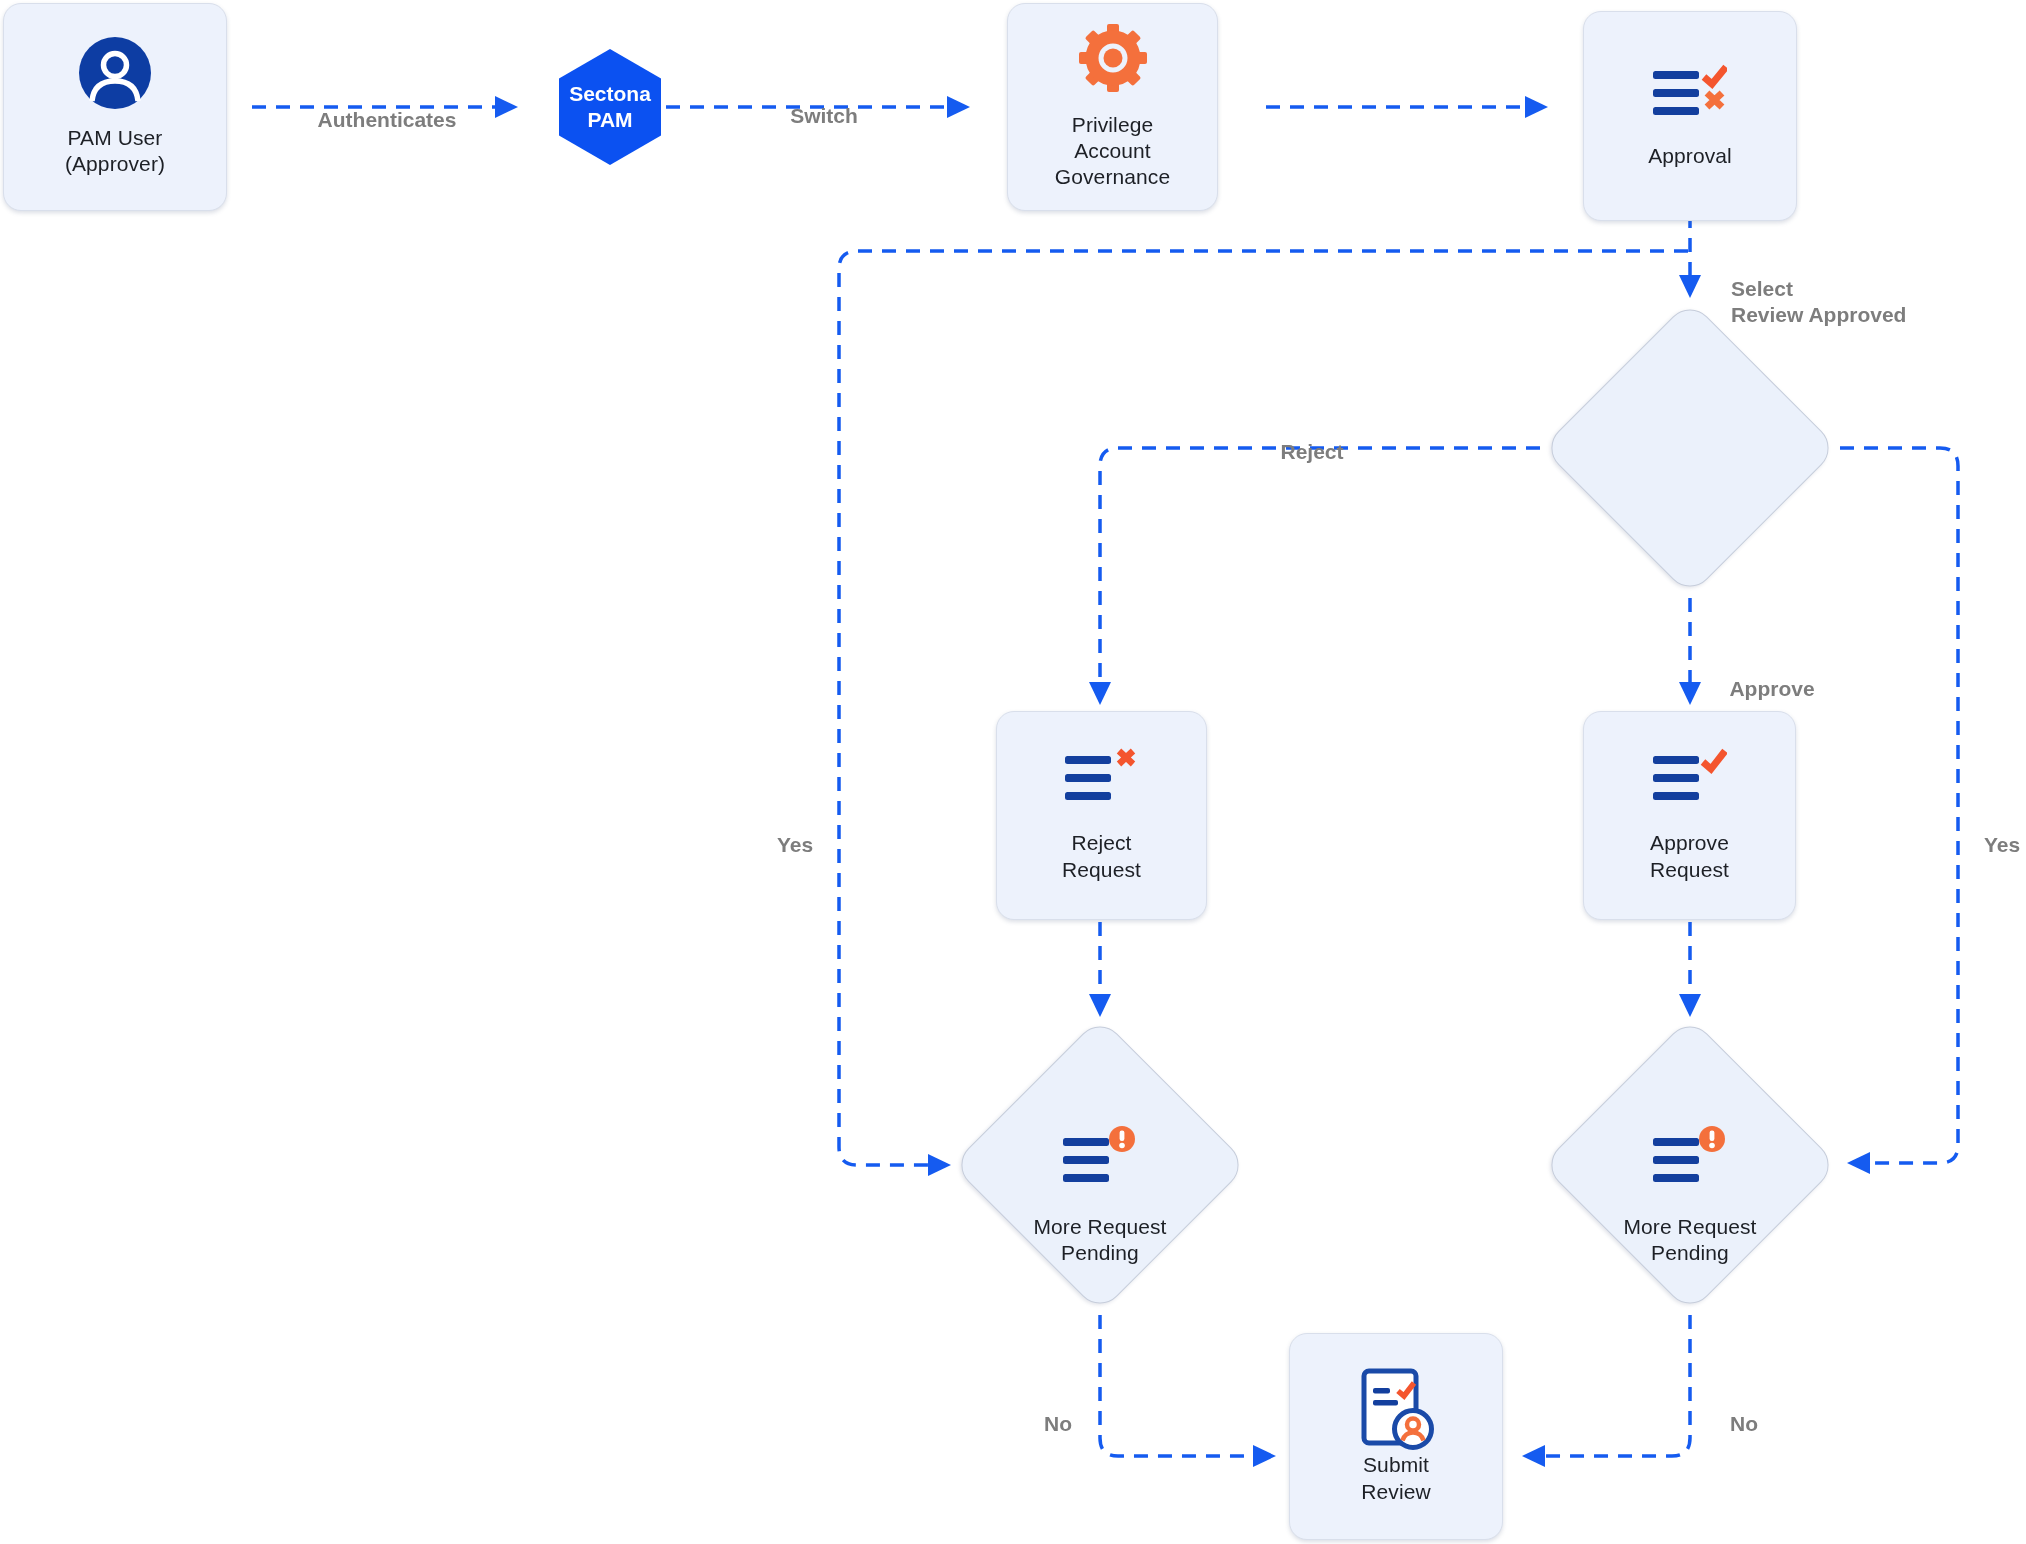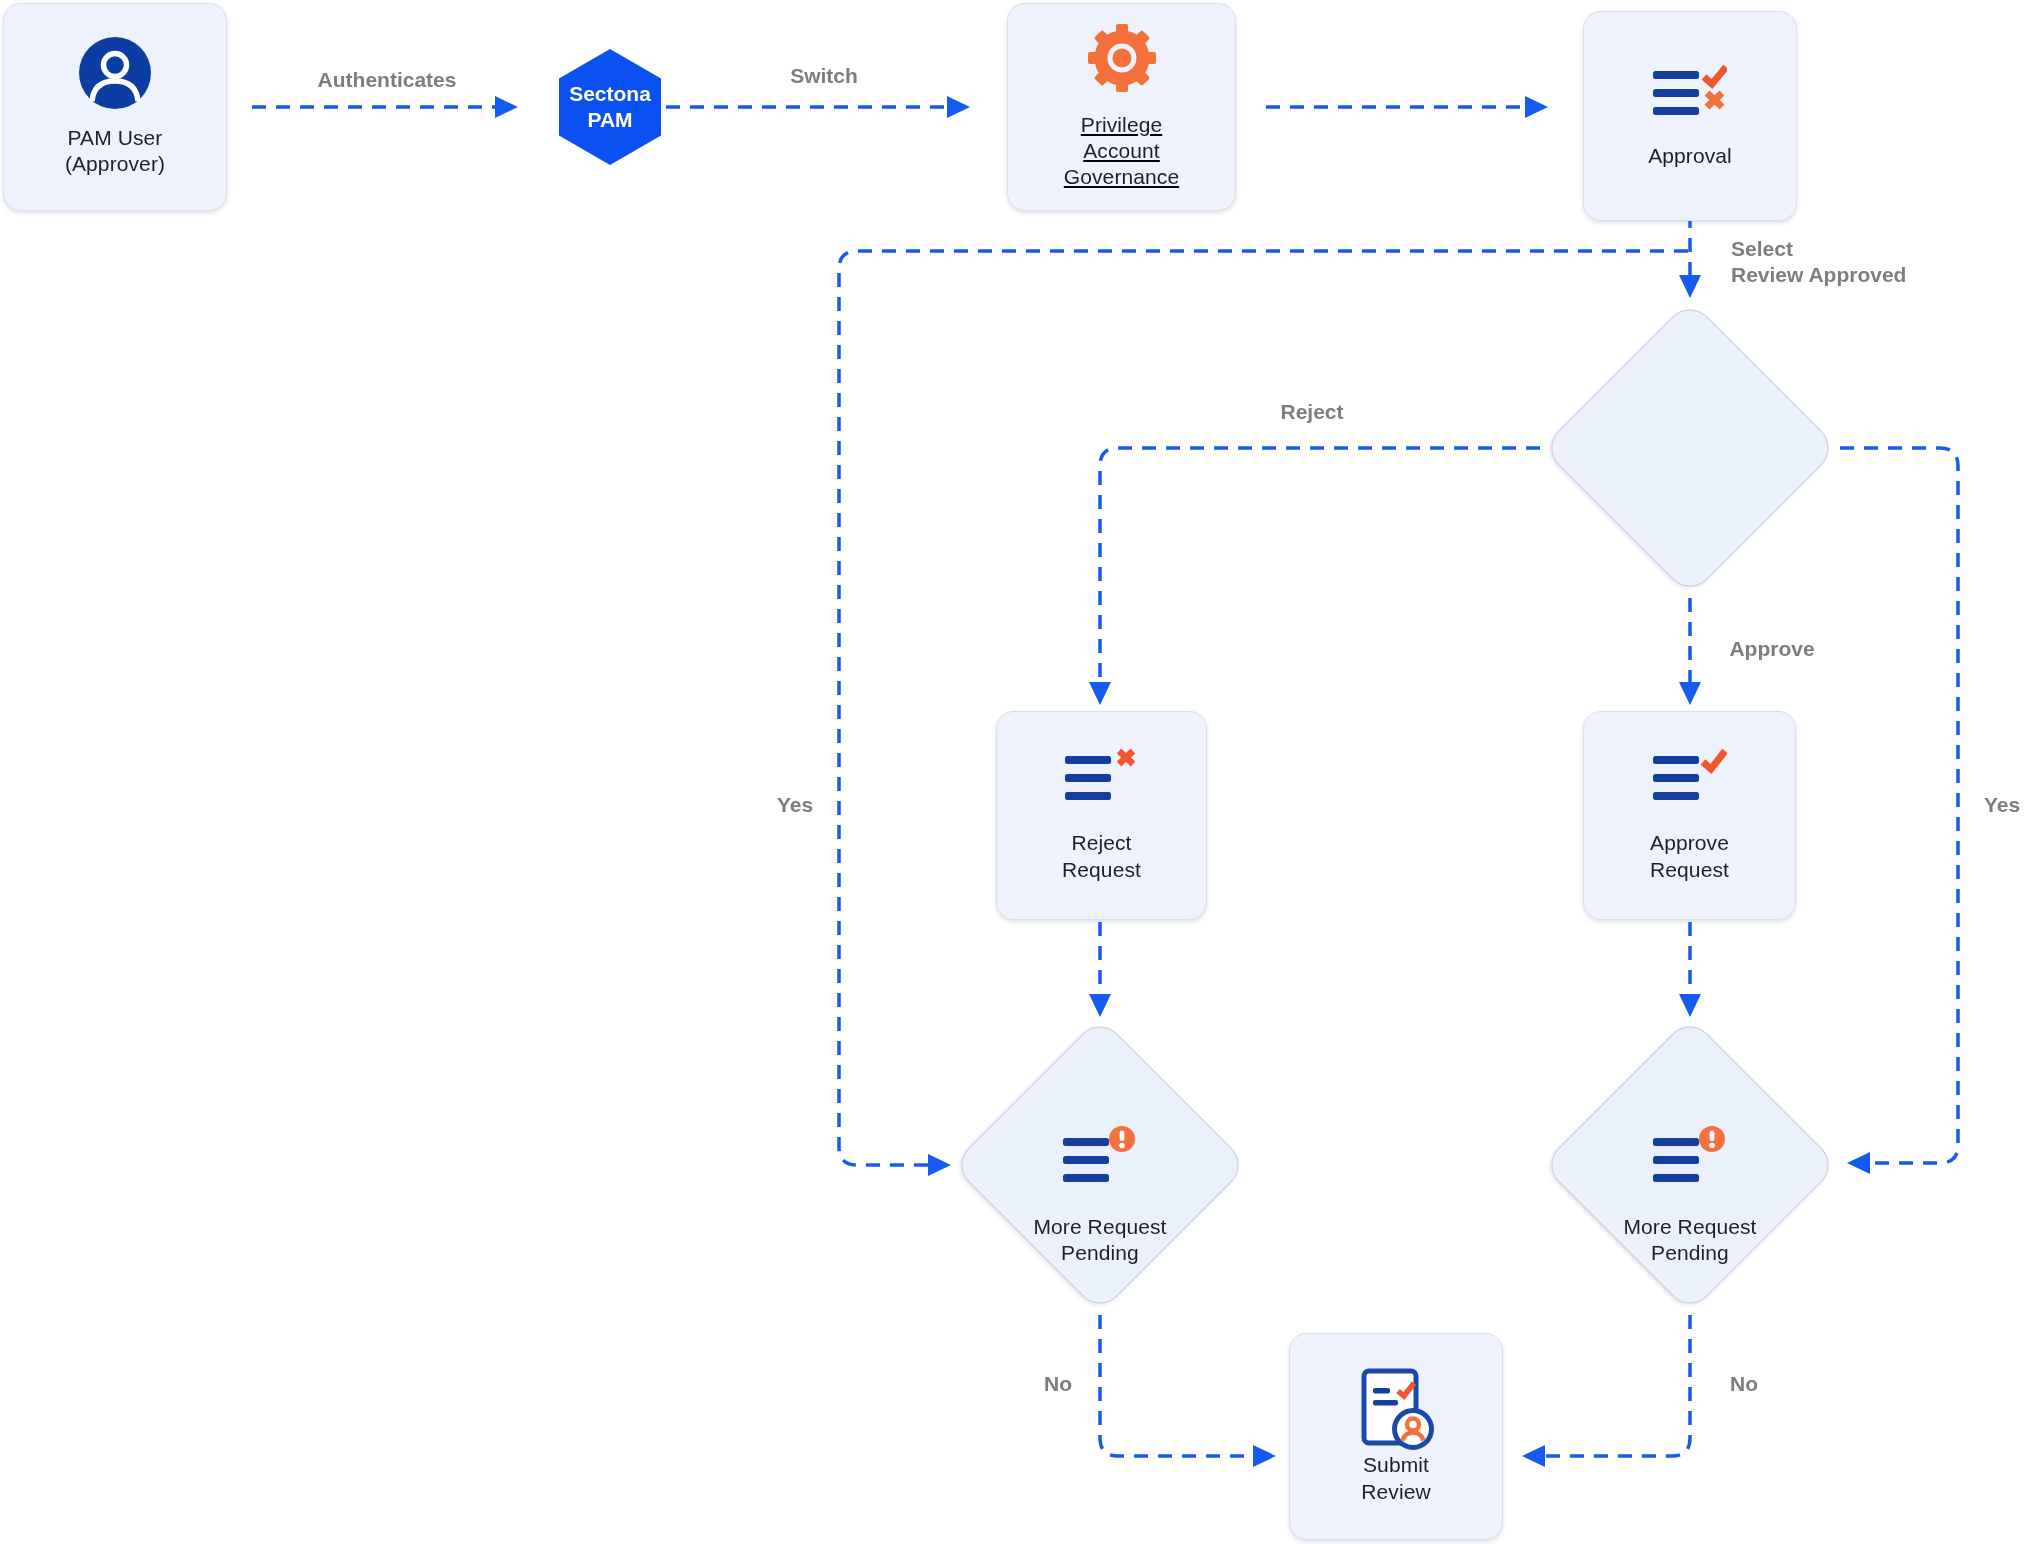--- a/index.html
+++ b/index.html
@@ -17,21 +17,21 @@
     border:1px solid #d9dfeb;
     border-radius:18px;
     box-shadow:0 2px 4px rgba(96,108,140,0.22);
     display:flex; flex-direction:column; align-items:center; justify-content:center;
   }
   .node-label {
     white-space:pre-line; text-align:center;
     font-size:21px; line-height:1.24; color:#1d2026; letter-spacing:0.1px;
   }
   .box-pam-user        { left:3px;    top:3px;    width:224px; height:208px; gap:16px; }
-  .box-pag             { left:1007px; top:3px;    width:229px; height:208px; gap:20px;text-decoration:underline; }
+  .box-pag             { left:1007px; top:3px;    width:211px; height:208px; gap:20px; }
   .box-approval        { left:1583px; top:11px;    width:214px; height:210px; gap:22px; }
   .box-reject-request  { left:996px;  top:711px;  width:211px; height:209px; gap:24px; }
   .box-approve-request { left:1583px; top:711px;  width:213px; height:209px; gap:24px; }
   .box-submit-review   { left:1289px; top:1333px; width:214px; height:207px; }
 
   
   .hexagon {
     position:absolute; left:558px; top:48px; width:104px; height:118px; z-index:2;
     display:flex; align-items:center; justify-content:center;
   }
@@ -59,21 +59,21 @@
   .decision-label {
     font-size:22px; font-weight:700; color:#0a3f9e; line-height:1.3; white-space:pre-line;
   }
   .dc-decision  { left:1580px; top:418px; width:220px; }
   .dc-mrp-left  { left:990px;  top:1126px; width:220px; gap:26px; }
   .dc-mrp-right { left:1580px; top:1126px; width:220px; gap:26px; }
 
   
   .edge-label {
     position:absolute; z-index:4; font-size:21px; font-weight:600; color:#7d7d7d;
-    white-space:pre-line; transform:translate(-50%,-50%); text-align:center; line-height:1.25;
+    white-space:pre-line; transform:translate(-50%,-50%); text-align:center; line-height:1.25;margin-top:40px;
   }
   .edge-label.anchor-left { transform:none; text-align:left; }
   .lbl-authenticates { left:387px;  top:80px; }
   .lbl-switch        { left:824px;  top:76px; }
   .lbl-select       { left:1731px; top:236px; }
   .lbl-reject        { left:1312px; top:412px; }
   .lbl-approve       { left:1772px; top:649px; }
   .lbl-yes-left      { left:795px;  top:805px; }
   .lbl-yes-right     { left:2002px; top:805px; }
   .lbl-no-left       { left:1058px; top:1384px; }

